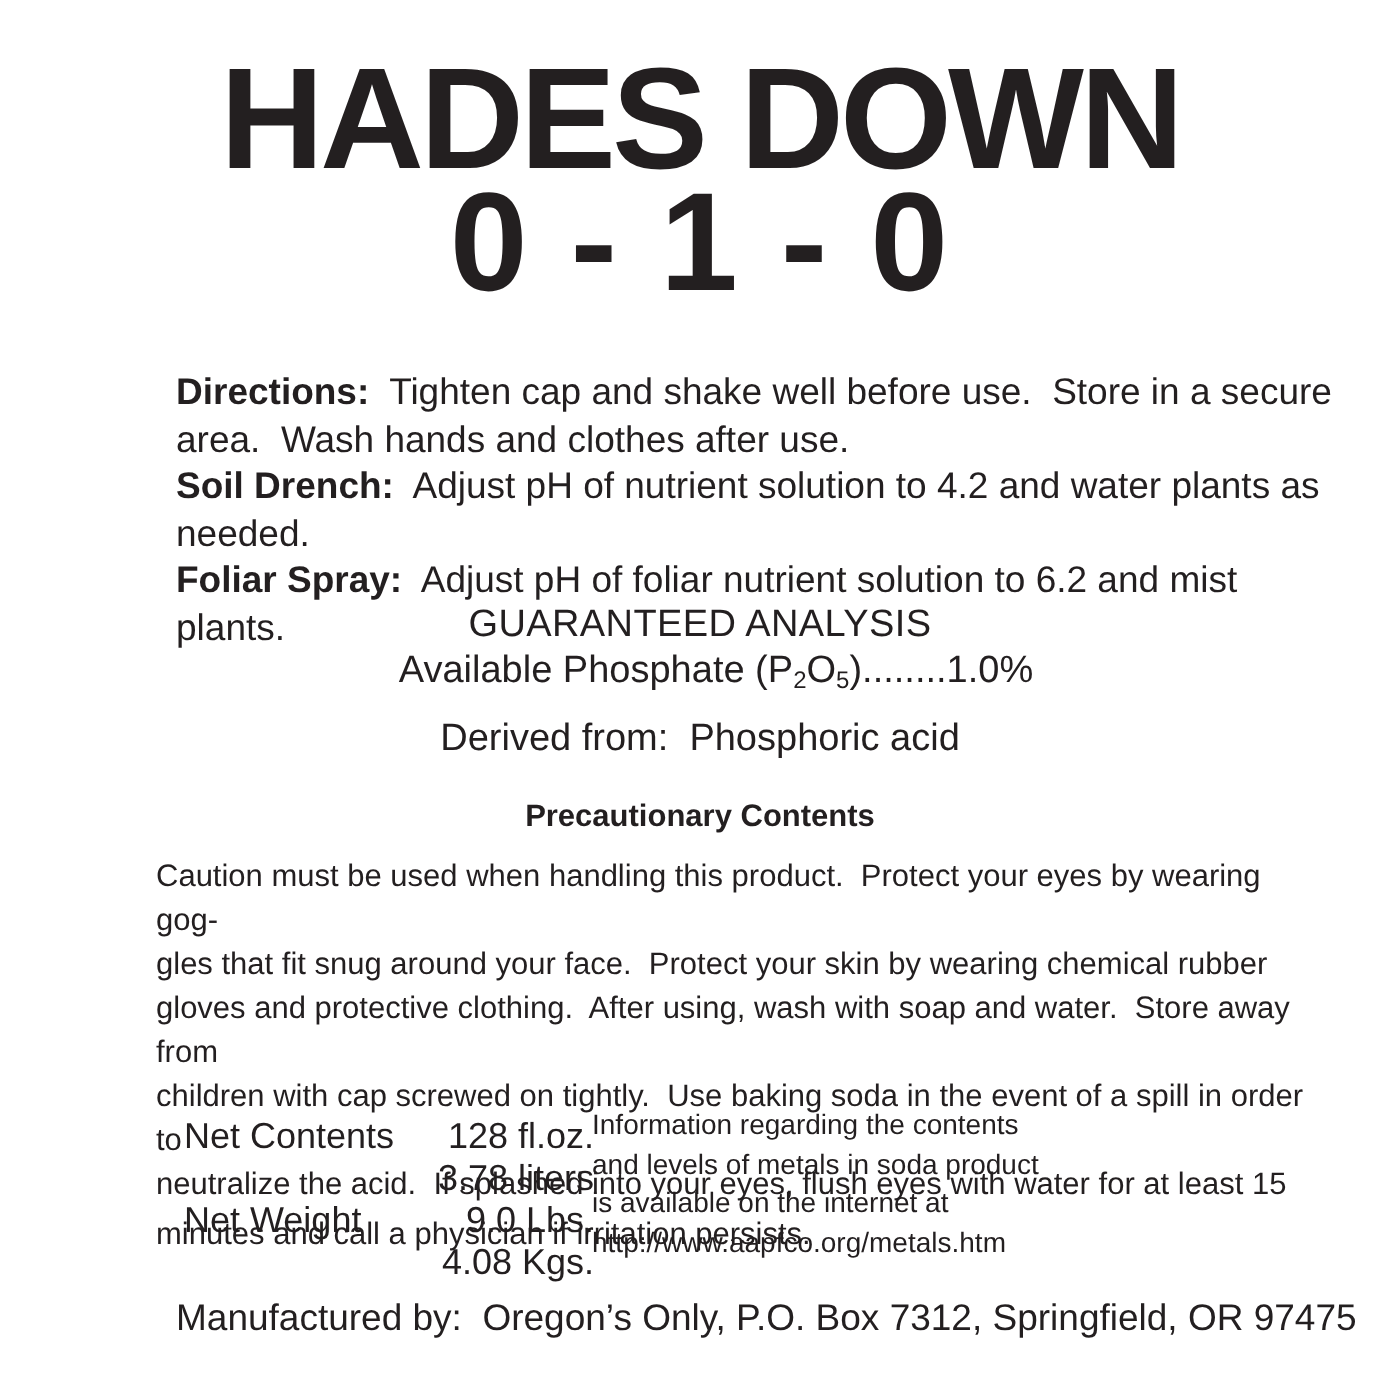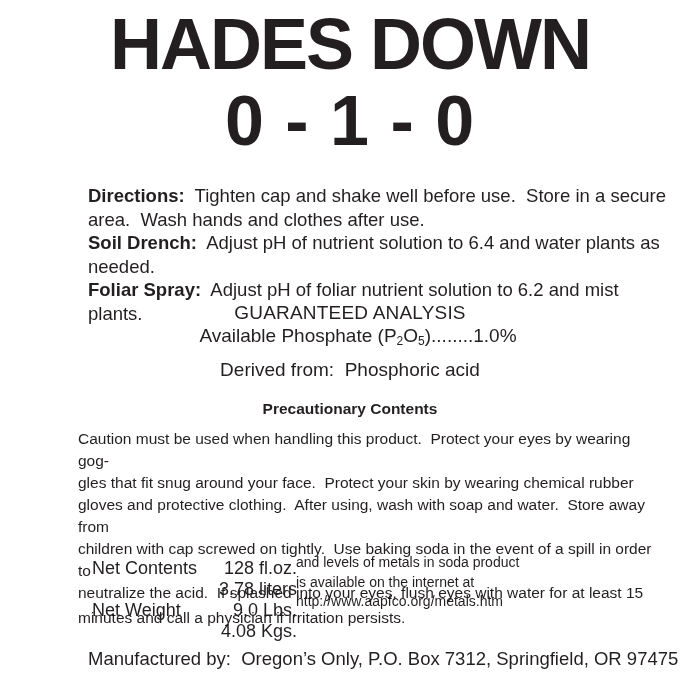--- a/index.html
+++ b/index.html
@@ -78,28 +78,28 @@
   .manufactured {
     top: 648px; left: 88px;
     font-size: 18.5px;
   }
 </style>
 </head>
 <body>
 
 <div>
 
-  <h1 class="abs centered title t" style="margin:0;">HADES DOWN</h1>
+  <h1 class="abs centered title t" style="margin:16px;">HADES DOWN</h1>
 
   <div class="abs centered npk t">0 - 1 - 0</div>
 
   <div class="abs directions">
     <div class="dir-line"><b class="t">Directions:</b><span class="t">  Tighten cap and shake well before use.  Store in a secure</span></div>
     <div class="dir-line"><b class="t"></b><span class="t">area.  Wash hands and clothes after use.</span></div>
-    <div class="dir-line"><b class="t">Soil Drench:</b><span class="t">  Adjust pH of nutrient solution to 6.4 and water plants as</span></div>
+    <div class="dir-line"><b class="t">Soil Drench:</b><span class="t">  Adjust pH of nutrient solution to 4.2 and water plants as</span></div>
     <div class="dir-line"><b class="t"></b><span class="t">needed.</span></div>
     <div class="dir-line"><b class="t">Foliar Spray:</b><span class="t">  Adjust pH of foliar nutrient solution to 6.2 and mist plants.</span></div>
   </div>
 
   <div class="abs centered ga-heading t">GUARANTEED ANALYSIS</div>
 
   <div class="abs centered phosphate"><span class="t">Available Phosphate (P</span><sub>2</sub><span class="t">O</span><sub>5</sub><span class="t">)........1.0%</span></div>
 
   <div class="abs centered derived t">Derived from:  Phosphoric acid</div>
 
@@ -125,20 +125,21 @@
     <div class="net-row">
         <span class="net-label t">Net Weight</span>
         <span class="net-value t">9.0 Lbs.</span>
       </div>
     <div class="net-row">
         <span class="net-value t">4.08 Kgs.</span>
       </div>
   </div>
 
   <div class="abs info-block">
+    <div class="info-line t">Information regarding the contents</div>
     <div class="info-line t">and levels of metals in soda product</div>
     <div class="info-line t">is available on the internet at</div>
     <div class="info-line t">http://www.aapfco.org/metals.htm</div>
   </div>
 
   <div class="abs manufactured t">Manufactured by:  Oregon’s Only, P.O. Box 7312, Springfield, OR 97475</div>
 
 </div>
 
 </body></html>

